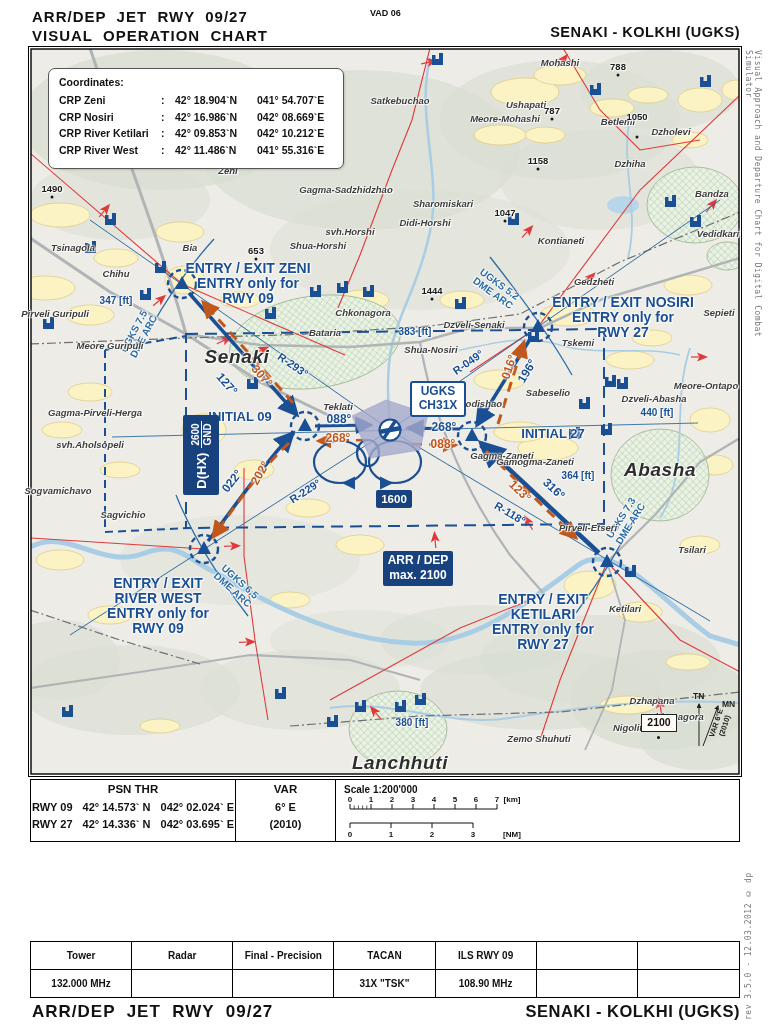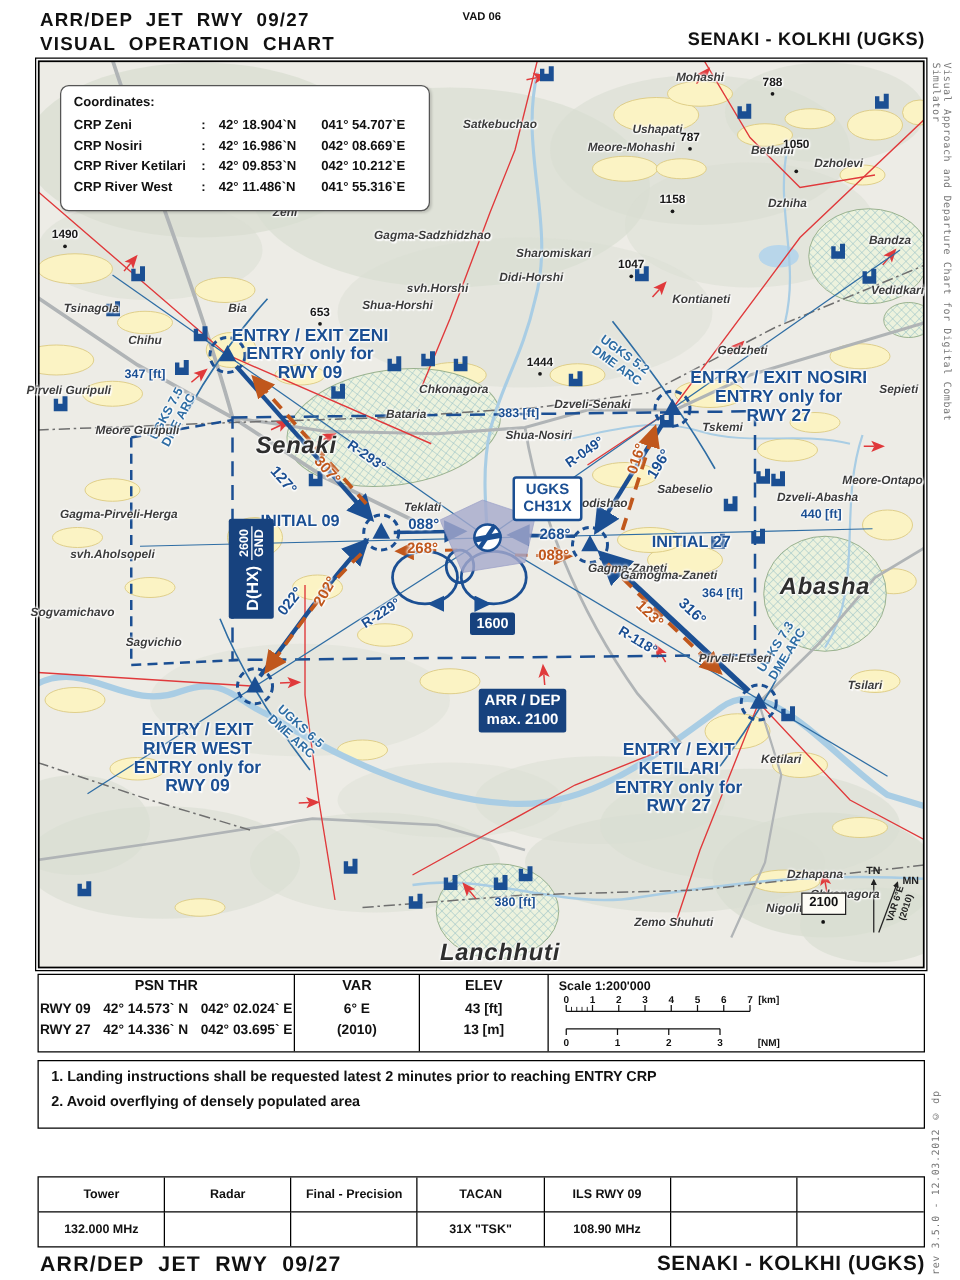--- a/index.html
+++ b/index.html
@@ -623,25 +623,20 @@
         <span>RWY 27</span>
           <span>42° 14.336` N</span>
           <span>042° 03.695` E</span>
       </div>
     </div>
     <div class="col" style="width:100px">
       <div class="h">VAR</div>
       <div class="r">6° E</div>
       <div class="r">(2010)</div>
     </div>
-    <div class="col" style="width:103px">
-      <div class="h">ELEV</div>
-      <div class="r">43 [ft]</div>
-      <div class="r">13 [m]</div>
-    </div>
     <div class="col scalecol" style="width:200px">
       <div class="h">Scale 1:200'000</div>
       <svg id="scalebar" width="190" height="46" viewBox="0 0 190 46">
           <line x1="6" y1="14" x2="153" y2="14" stroke="#111" stroke-width="1"></line>
           <line x1="6" y1="14" x2="6" y2="9" stroke="#111" stroke-width="1"></line>
           <text x="6" y="7" text-anchor="middle" font-size="8" font-weight="600" font-family="Liberation Sans, sans-serif" fill="#111">0</text>
           <line x1="27" y1="14" x2="27" y2="9" stroke="#111" stroke-width="1"></line>
           <text x="27" y="7" text-anchor="middle" font-size="8" font-weight="600" font-family="Liberation Sans, sans-serif" fill="#111">1</text>
           <line x1="48" y1="14" x2="48" y2="9" stroke="#111" stroke-width="1"></line>
           <text x="48" y="7" text-anchor="middle" font-size="8" font-weight="600" font-family="Liberation Sans, sans-serif" fill="#111">2</text>
@@ -667,24 +662,20 @@
           <text x="47" y="42" text-anchor="middle" font-size="8" font-weight="600" font-family="Liberation Sans, sans-serif" fill="#111">1</text>
           <line x1="88" y1="28" x2="88" y2="33" stroke="#111" stroke-width="1"></line>
           <text x="88" y="42" text-anchor="middle" font-size="8" font-weight="600" font-family="Liberation Sans, sans-serif" fill="#111">2</text>
           <line x1="129" y1="28" x2="129" y2="33" stroke="#111" stroke-width="1"></line>
           <text x="129" y="42" text-anchor="middle" font-size="8" font-weight="600" font-family="Liberation Sans, sans-serif" fill="#111">3</text>
           <text x="168" y="42" text-anchor="middle" font-size="8" font-weight="600" font-family="Liberation Sans, sans-serif" fill="#111">[NM]</text>
         </svg>
     </div>
   </div>
 
-  <div class="notes">
-    <div>1. Landing instructions shall be requested latest 2 minutes prior to reaching ENTRY CRP</div>
-    <div>2. Avoid overflying of densely populated area</div>
-  </div>
 
   <div class="freqtbl">
     <div class="hd">Tower</div>
     <div class="hd">Radar</div>
     <div class="hd">Final - Precision</div>
     <div class="hd">TACAN</div>
     <div class="hd">ILS RWY 09</div>
     <div class="hd"></div>
     <div class="hd"></div>
     <div>132.000 MHz</div>

